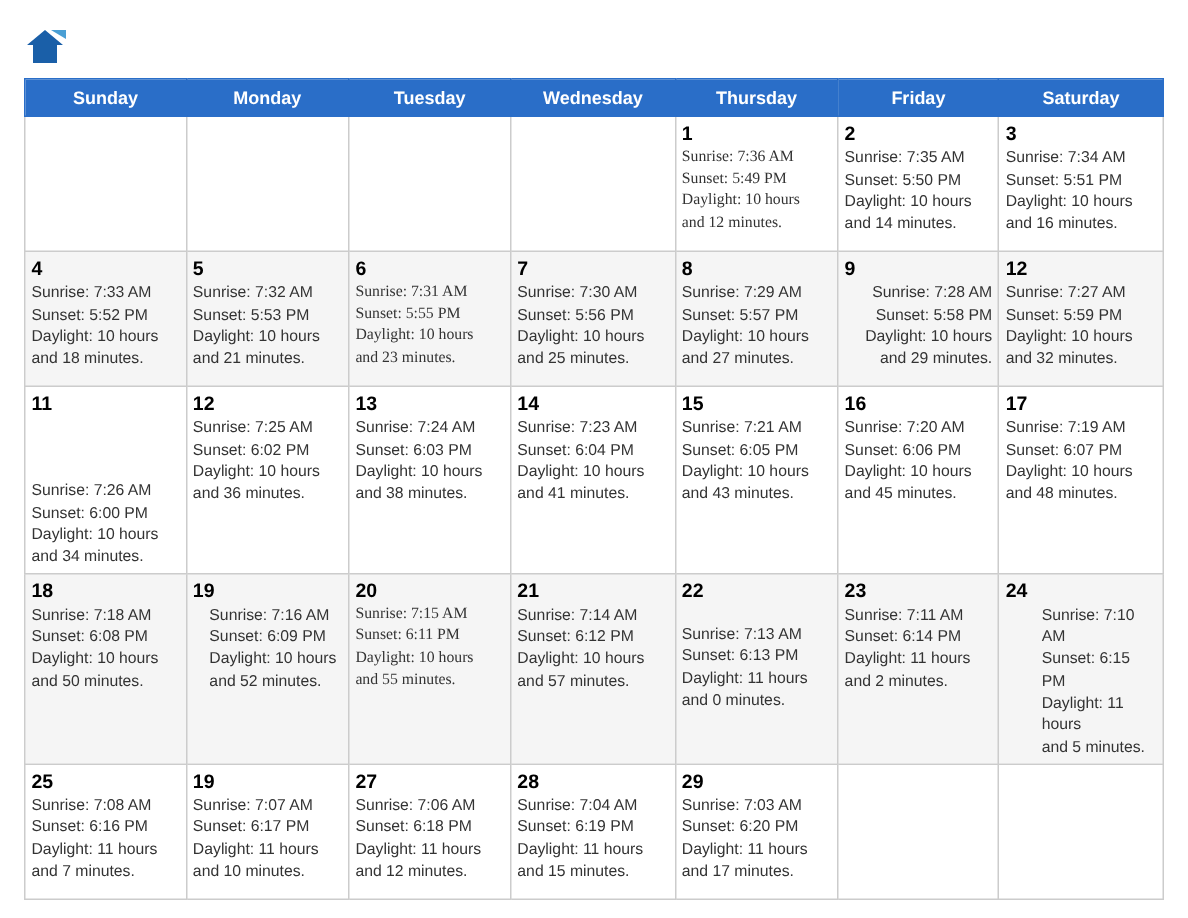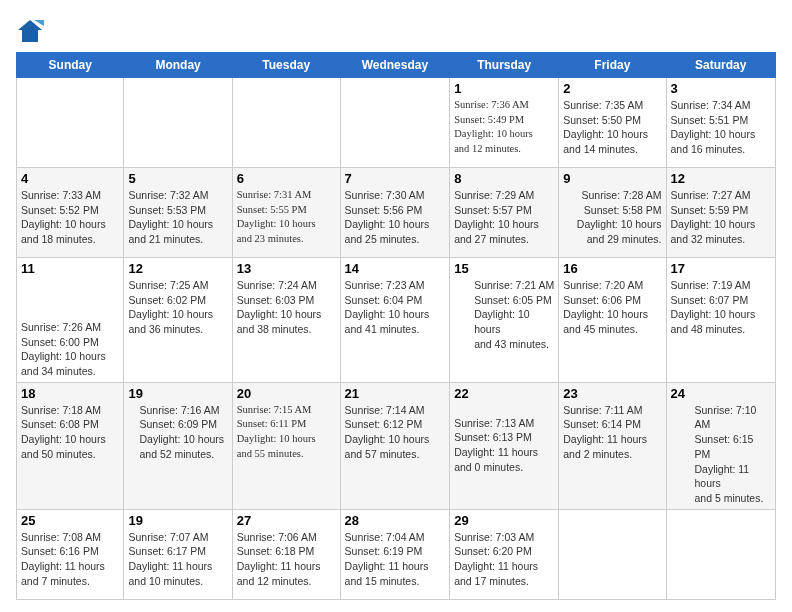--- a/index.html
+++ b/index.html
@@ -223,21 +223,21 @@
         </td>
         <td>
           <span class="day-num">14</span>
           <div class="day-info" style="white-space: pre-line;">Sunrise: 7:23 AM
 Sunset: 6:04 PM
 Daylight: 10 hours
 and 41 minutes.</div>
         </td>
         <td>
           <span class="day-num">15</span>
-          <div class="day-info" style="white-space: pre-line; margin-left: 20px;">Sunrise: 7:21 AM
+          <div class="day-info" style="white-space: pre-line;">Sunrise: 7:21 AM
 Sunset: 6:05 PM
 Daylight: 10 hours
 and 43 minutes.</div>
         </td>
         <td>
           <span class="day-num">16</span>
           <div class="day-info" style="white-space: pre-line;">Sunrise: 7:20 AM
 Sunset: 6:06 PM
 Daylight: 10 hours
 and 45 minutes.</div>

